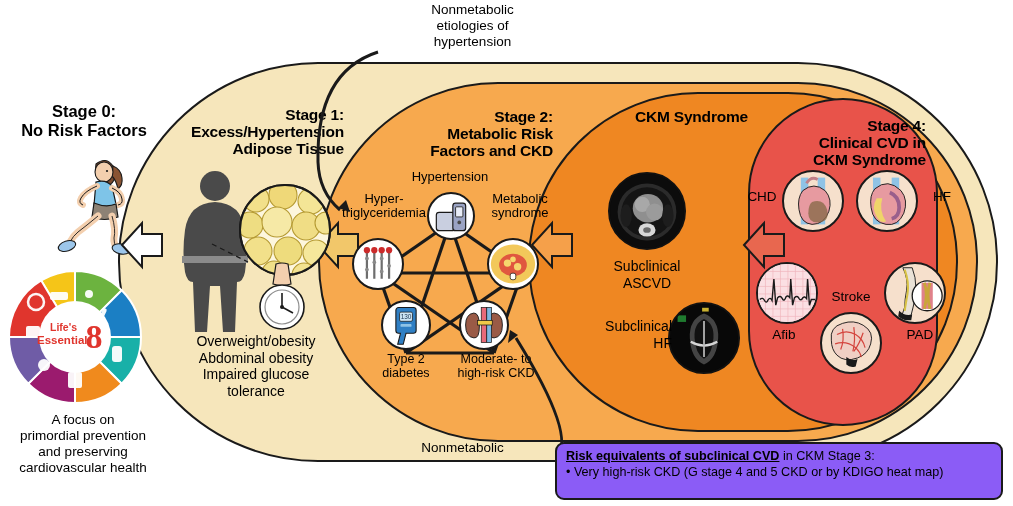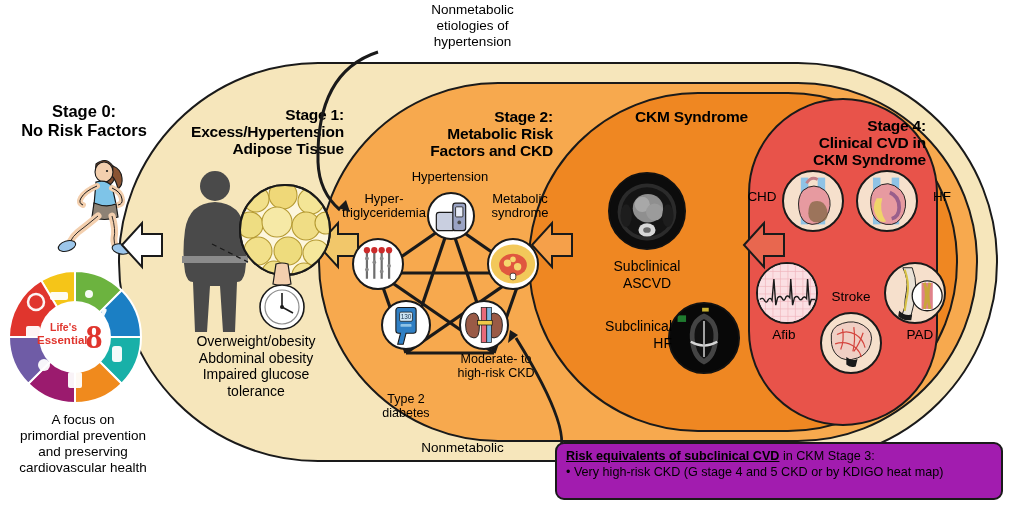--- a/index.html
+++ b/index.html
@@ -28,21 +28,21 @@
   #runner{left:52px;top:150px;width:82px;height:110px;}
   #le8{left:6px;top:268px;width:138px;height:138px;}
   #stage0-foot{left:0px;top:412px;width:166px;font-size:13.5px;line-height:16px;
                text-align:center;}
   
   #anno-top{left:385px;top:2px;width:175px;font-size:13.5px;line-height:16px;
             text-align:center;}
   #anno-bottom{left:370px;top:440px;width:185px;font-size:13.5px;line-height:16px;
                text-align:center;}
   
-  #riskbox{left:555px;top:442px;width:448px;height:58px;background:#a21caf;
+  #riskbox{left:555px;top:442px;width:448px;height:58px;background:#8b5cf6;
            border:2px solid #1a1a1a;border-radius:9px;box-sizing:border-box;
            padding:5px 9px;font-size:12.6px;line-height:15.5px;}
   #riskbox .hdr u{font-weight:bold;}
   #riskbox .li{white-space:nowrap;}
   
   .circ{position:absolute;border-radius:50%;border:2px solid #1a1a1a;
         box-sizing:border-box;overflow:hidden;background:#fff;}
   .circ-dark{background:#0a0a0a;border-color:#111;}
   .circ-cream{background:#f6e0cc;}
   svg{display:block;}
@@ -262,21 +262,21 @@
 
 <div class="circ" style="left:381px;top:300px;width:50px;height:50px;">
   <svg viewBox="0 0 50 50" style="width:100%;height:100%">
     <path d="M17 6 h16 a3 3 0 0 1 3 3 v22 a3 3 0 0 1 -3 3 h-8 l-3 12 h-6 l3 -12 h-2
              a3 3 0 0 1 -3 -3 v-22 a3 3 0 0 1 3 -3z" fill="#2f7fc4" stroke="#1a1a1a" stroke-width="1.2"></path>
     <rect x="18" y="11" width="14" height="10" rx="1.5" fill="#cfe6f5" stroke="#1a1a1a" stroke-width=".8"></rect>
     <text x="25" y="19" font-family="Liberation Sans, sans-serif" font-size="7" text-anchor="middle" fill="#18324d">130</text>
     <rect x="19" y="24" width="12" height="3" rx="1" fill="#8fc3e6"></rect>
   </svg>
 </div>
-<div class="small-lab" style="left:360px;top:352px;width:92px;margin-top:40px;">
+<div class="small-lab" style="left:360px;top:352px;width:92px;">
   <div>Type 2</div>
   <div>diabetes</div>
 </div>
 
 <div class="circ" style="left:459px;top:300px;width:50px;height:50px;">
   <svg viewBox="0 0 50 50" style="width:100%;height:100%">
     <path d="M14 12 q-9 1 -9 13 q0 13 9 14 q6 1 6 -13 q0 -14 -6 -14z" fill="#9a5a46" stroke="#1a1a1a" stroke-width="1"></path>
     <path d="M36 12 q9 1 9 13 q0 13 -9 14 q-6 1 -6 -13 q0 -14 6 -14z" fill="#9a5a46" stroke="#1a1a1a" stroke-width="1"></path>
     <rect x="22" y="6" width="6" height="38" fill="#e86a78" stroke="#1a1a1a" stroke-width=".8"></rect>
     <rect x="28" y="6" width="5" height="38" fill="#7fb8e0" stroke="#1a1a1a" stroke-width=".8"></rect>

